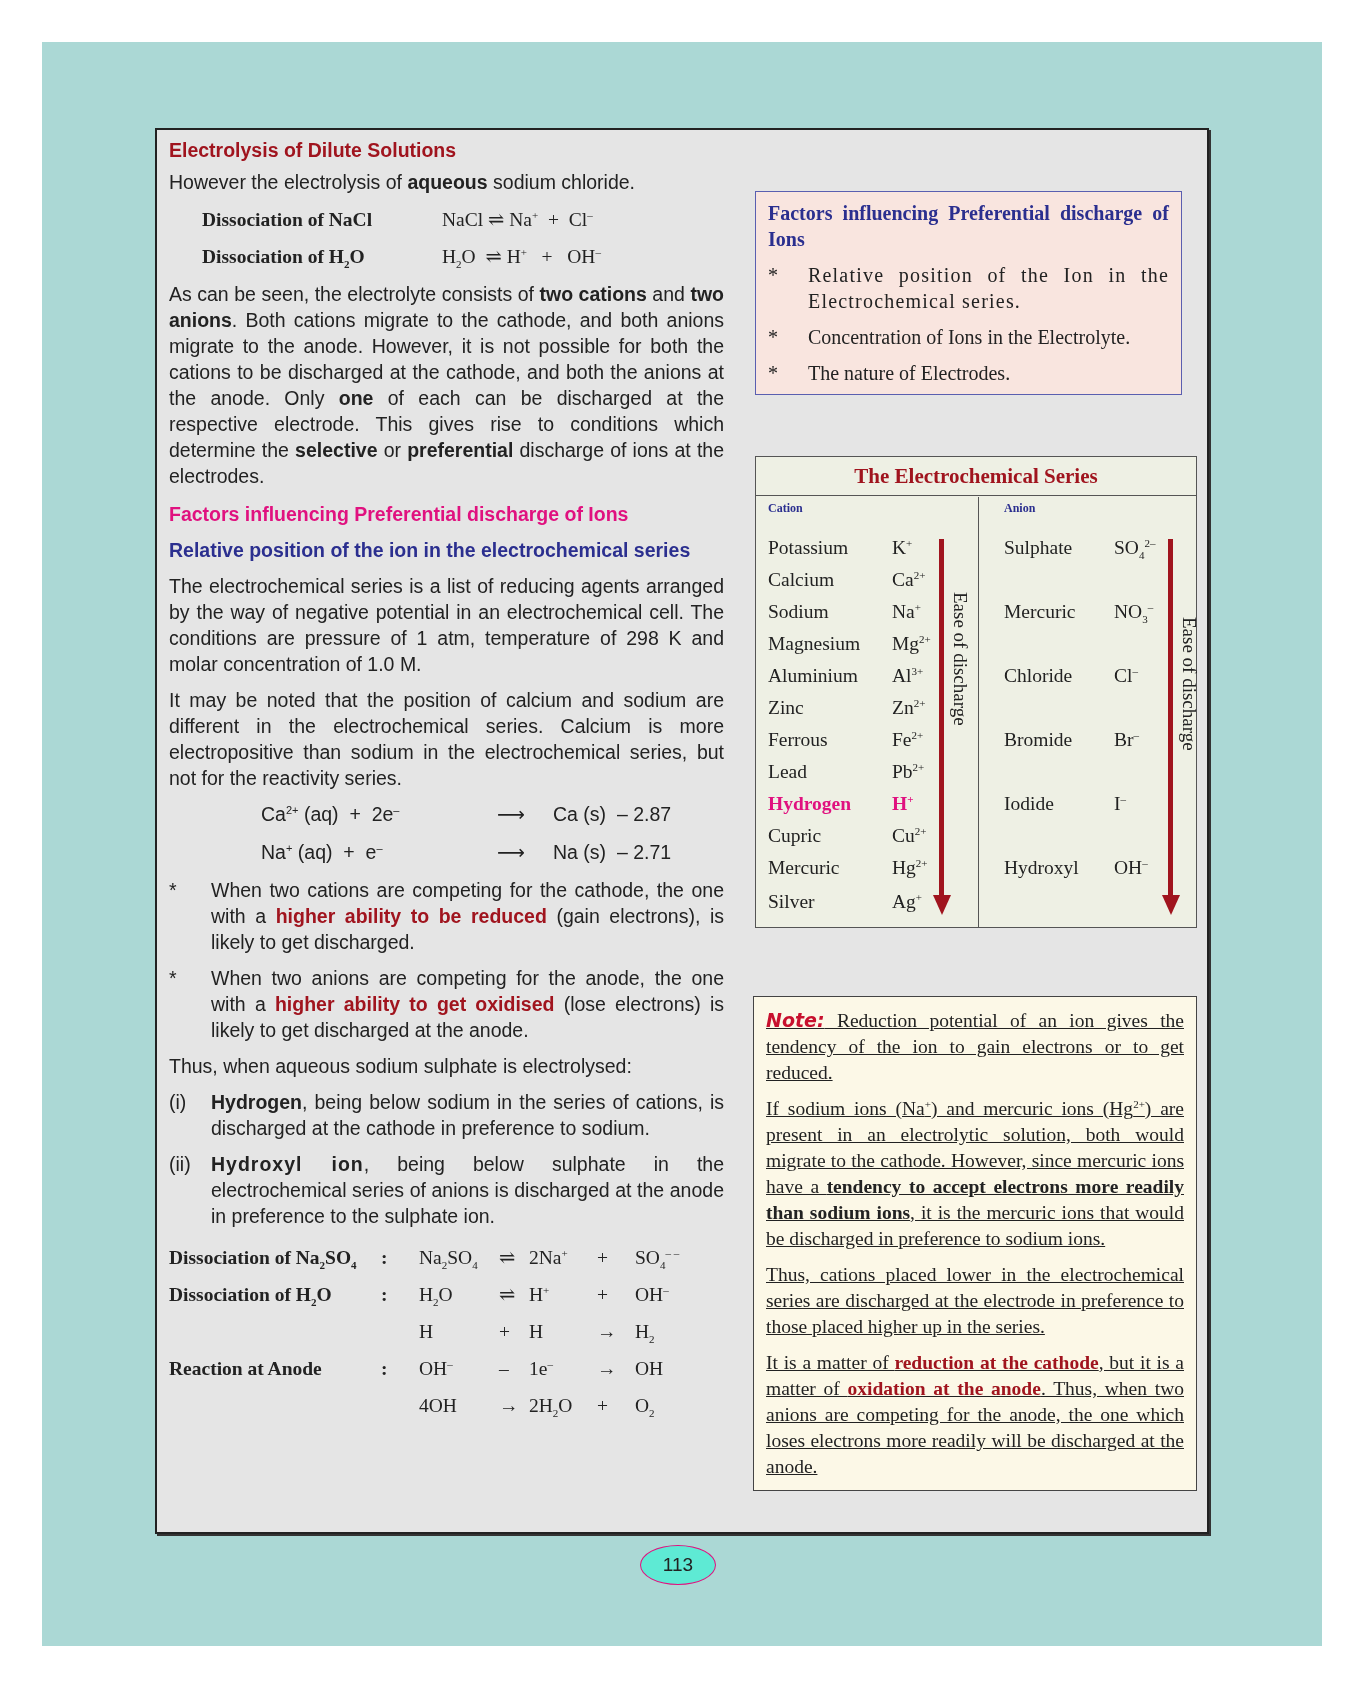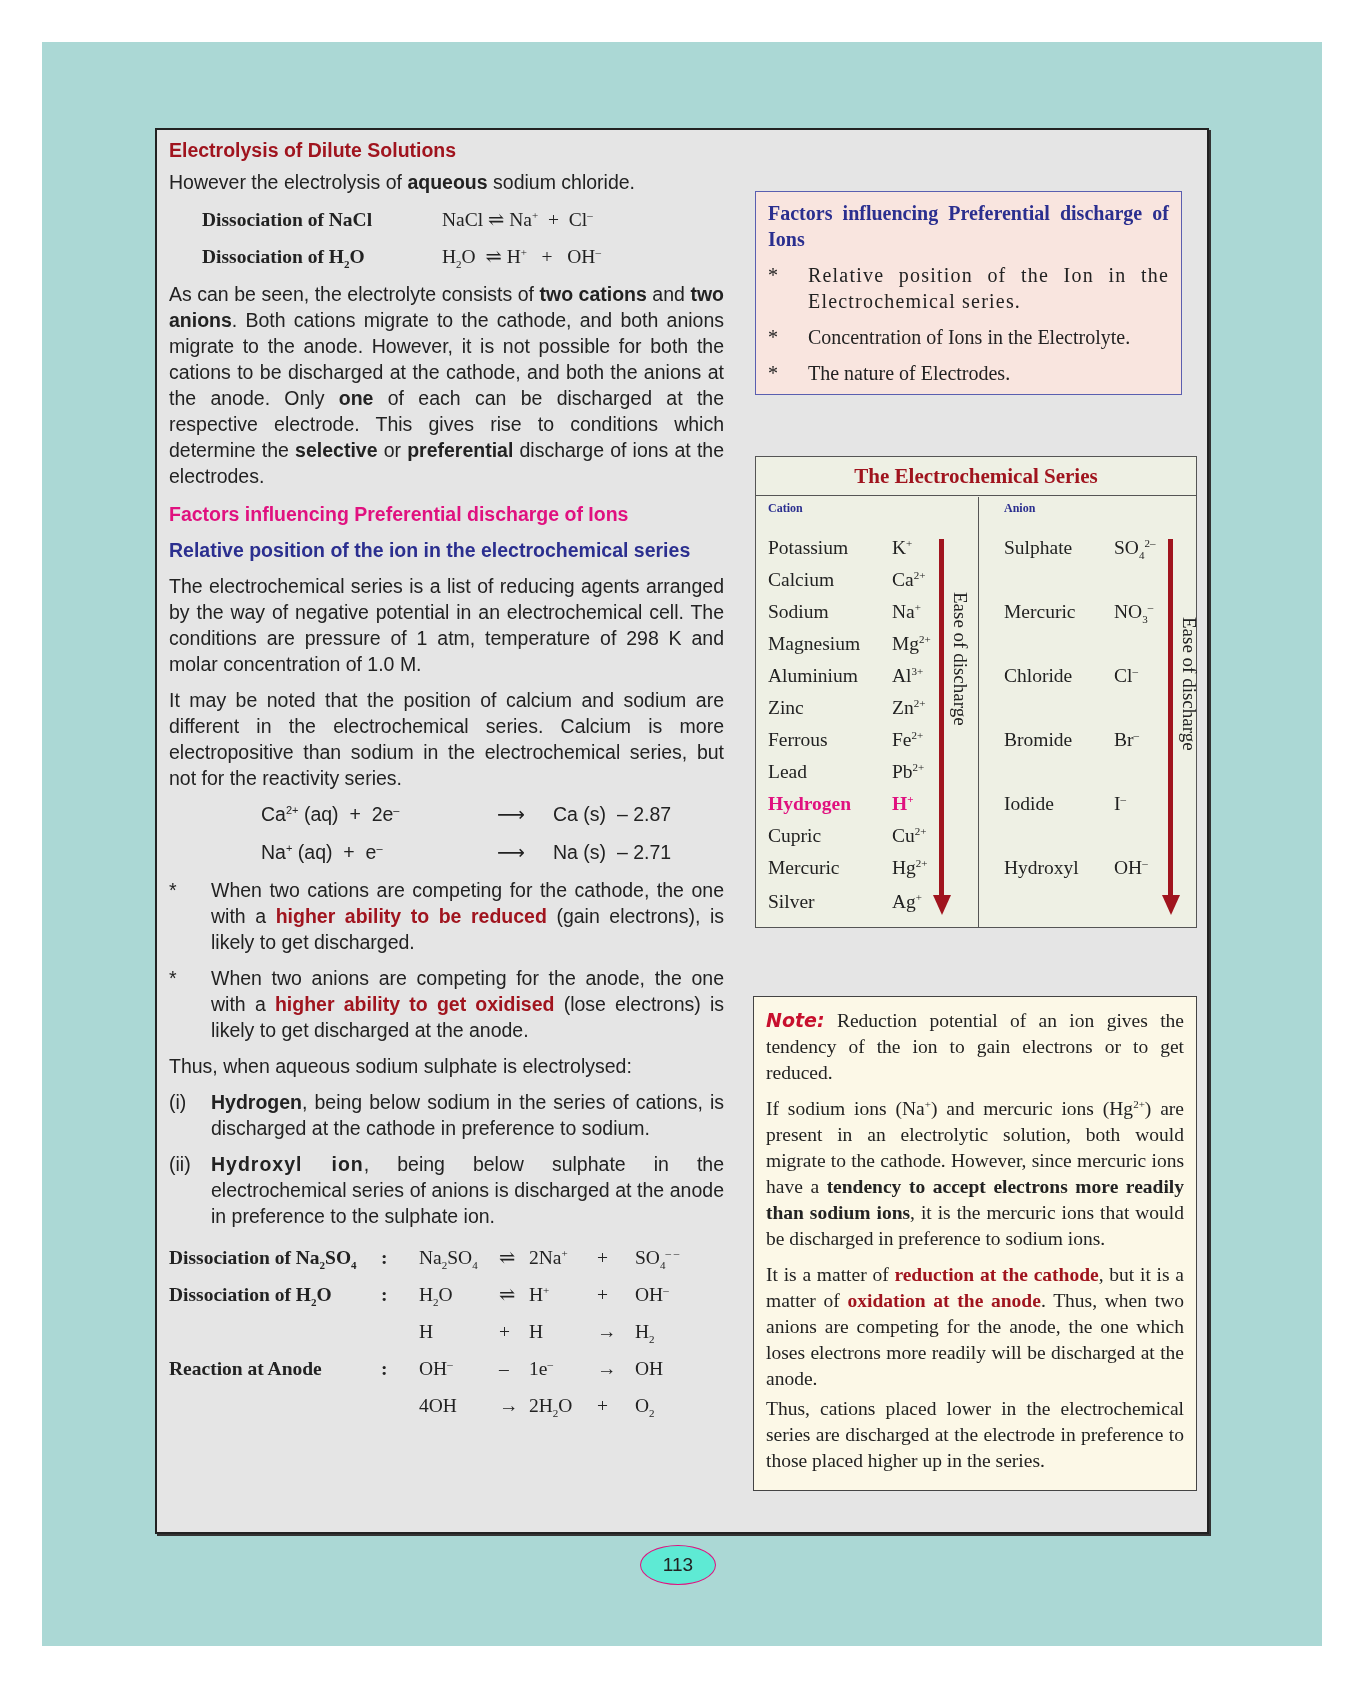--- a/index.html
+++ b/index.html
@@ -34,21 +34,21 @@
   .series .anion{left:224px;right:0;}
   .series .chd{color:#2b2f8f;font-weight:bold;font-size:12px;position:absolute;left:12px;top:4px;}
   .series .row{position:absolute;left:12px;height:30px;line-height:30px;white-space:nowrap;}
   .series .row .n{display:inline-block;width:124px;}
   .series .anion .row .n{width:110px;}
   .series .row.hl{color:#e0117f;font-weight:bold;}
   .arrow-shaft{position:absolute;width:5px;background:#a0141e;}
   .arrow-head{position:absolute;width:0;height:0;border-left:9px solid transparent;border-right:9px solid transparent;border-top:20px solid #a0141e;}
   .vlabel{position:absolute;writing-mode:vertical-rl;font-size:19px;color:#222;white-space:nowrap;}
   .note{position:absolute;left:596px;top:866px;width:418px;padding:10px 12px 6px 12px;background:#fcf8e7;border:1.5px solid #444;font-family:"Liberation Serif","DejaVu Serif",serif;font-size:19.5px;line-height:26px;color:#222;}
-  .note p{margin:0 0 10px 0;text-align:justify;}
+  .note p{margin:0 0 10px 0;text-align:justify;text-decoration:underline;}
   .note .nk{color:#c8102e;font-weight:bold;font-style:italic;font-family:"DejaVu Sans",sans-serif;font-size:19px;}
   .pagenum{position:absolute;left:640px;top:1545px;width:74px;height:38px;border:1.5px solid #e0117f;border-radius:50%;background:#5eead4;text-align:center;line-height:38px;font-size:19px;color:#222;}
 </style>
 </head>
 <body>
 
 <div class="teal"></div>
 
 <div class="page">
 
@@ -215,18 +215,18 @@
       <div class="row" style="left:24px;top:356px;"><span class="n">Hydroxyl</span><span>OH</span><sup>–</sup></div>
       <div class="arrow-shaft" style="left:188px;top:42px;height:360px;"></div>
       <div class="arrow-head" style="left:182px;top:398px;"></div>
       <div class="vlabel" style="left:198px;top:120px;">Ease of discharge</div>
     </div>
   </div>
 
   <div class="note">
     <p><span class="nk">Note:</span><span> Reduction potential of an ion gives the tendency of the ion to gain electrons or to get reduced.</span></p>
     <p><span>If sodium ions (Na</span><sup>+</sup><span>) and mercuric ions (Hg</span><sup>2+</sup><span>) are present in an electrolytic solution, both would migrate to the cathode. However, since mercuric ions have a </span><b>tendency to accept electrons more readily than sodium ions</b><span>, it is the mercuric ions that would be discharged in preference to sodium ions.</span></p>
+    <p>Thus, cations placed lower in the electrochemical series are discharged at the electrode in preference to those placed higher up in the series.</p>
     <p style="margin-bottom:4px;"><span>It is a matter of </span><span class="dark-red">reduction at the cathode</span><span>, but it is a matter of </span><span class="dark-red">oxidation at the anode</span><span>. Thus, when two anions are competing for the anode, the one which loses electrons more readily will be discharged at the anode.</span></p>
-    <p>Thus, cations placed lower in the electrochemical series are discharged at the electrode in preference to those placed higher up in the series.</p>
   </div>
 </div>
 
 <div class="pagenum sans">113</div>
 
 </body></html>

